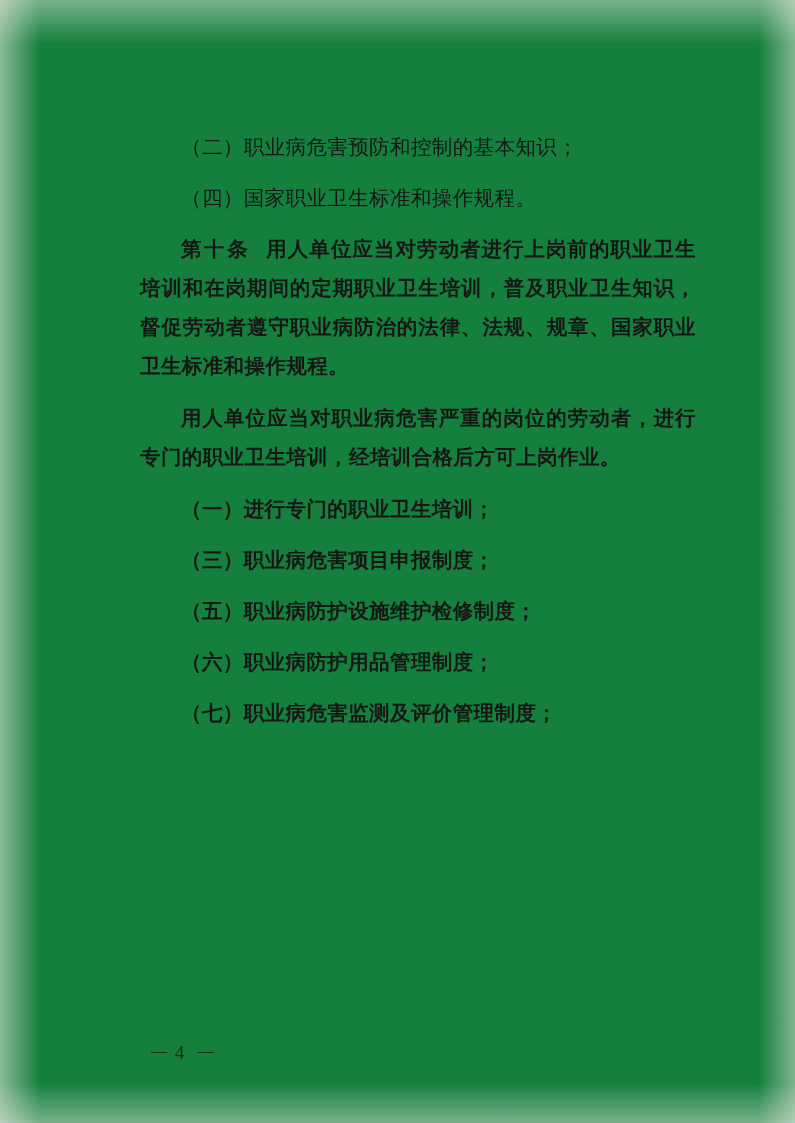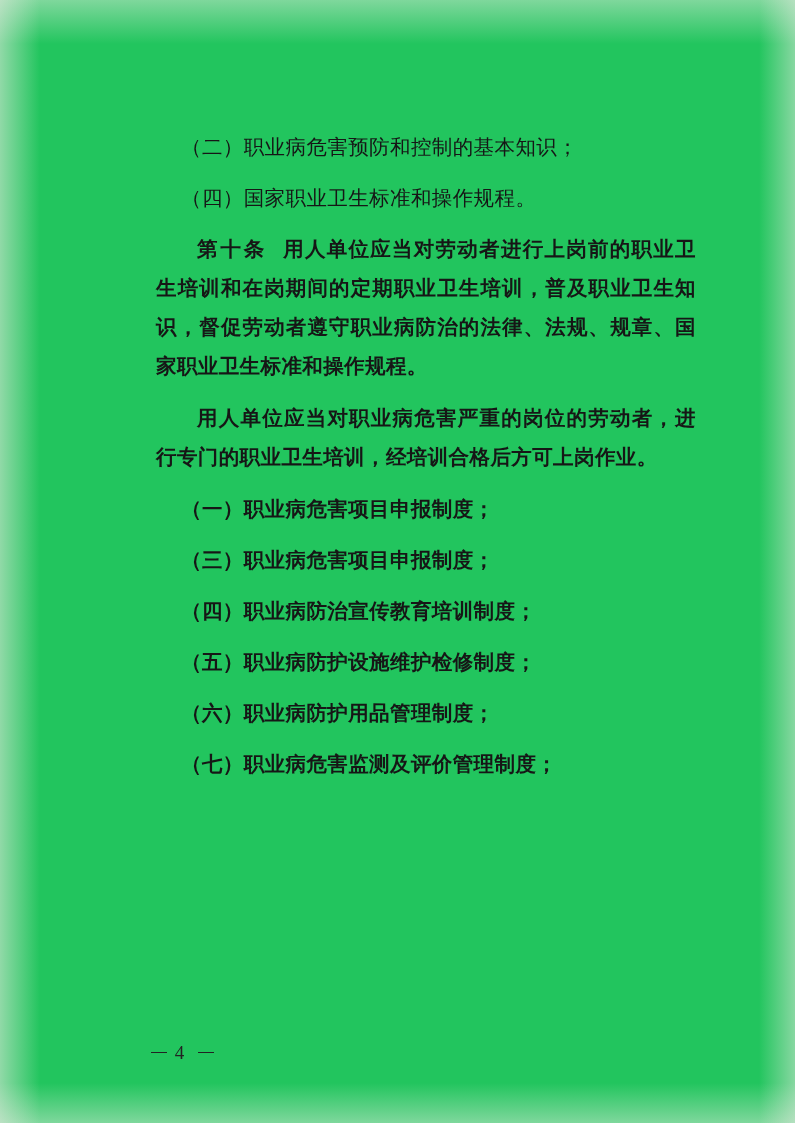--- a/index.html
+++ b/index.html
@@ -11,21 +11,21 @@
     height: 1123px;
     background: #ffffff;
     font-family: "Liberation Serif", "DejaVu Serif", serif;
     color: #1b1b1b;
     overflow: hidden;
   }
   .page {
     position: relative;
     width: 795px;
     height: 1123px;
-    background: #22c55e;
+    background: #15803d;
     box-sizing: border-box;
   }
   
   .page::before {
     content: "";
     position: absolute;
     inset: 0;
     background:
       linear-gradient(90deg, rgba(236,234,228,0.55) 0px, rgba(255,255,255,0) 40px),
       linear-gradient(270deg, rgba(236,234,228,0.5) 0px, rgba(255,255,255,0) 36px),
@@ -33,21 +33,21 @@
       linear-gradient(0deg, rgba(240,238,232,0.45) 0px, rgba(255,255,255,0) 40px);
     pointer-events: none;
   }
   .content {
     position: absolute;
     left: 140px;
     top: 128px;
     width: 556px;
   }
   p.para {
-    margin: 0 0 13px 16px;
+    margin: 0 0 13px 0;
     font-size: 20.5px;
     line-height: 39px;
     letter-spacing: 0.4px;
     text-align: justify;
     text-justify: inter-ideograph;
     color: #161616;
   }
   p.indent {
     text-indent: 41px;
   }
@@ -99,26 +99,25 @@
     <p class="para item">（四）国家职业卫生标准和操作规程。</p>
 
     <p class="para indent bodybold">
       <span class="artno">第十条</span><span>用人单位应当对劳动者进行上岗前的职业卫生培训和在岗期间的定期职业卫生培训，普及职业卫生知识，督促劳动者遵守职业病防治的法律、法规、规章、国家职业卫生标准和操作规程。</span>
     </p>
 
     <p class="para indent bodybold">用人单位应当对职业病危害严重的岗位的劳动者，进行专门的职业卫生培训，经培训合格后方可上岗作业。</p>
 
 
 
-    <p class="para item bodybold">（一）职业病危害项目申报制度；</p>
+    <p class="para item bodybold">（一）进行专门的职业卫生培训；</p>
 
 
     <p class="para item bodybold">（三）职业病危害项目申报制度；</p>
 
-    <p class="para item bodybold">（四）职业病防治宣传教育培训制度；</p>
 
     <p class="para item bodybold">（五）职业病防护设施维护检修制度；</p>
 
     <p class="para item bodybold">（六）职业病防护用品管理制度；</p>
 
     <p class="para item bodybold">（七）职业病危害监测及评价管理制度；</p>
 
   </div>
 
   <div class="footer">

